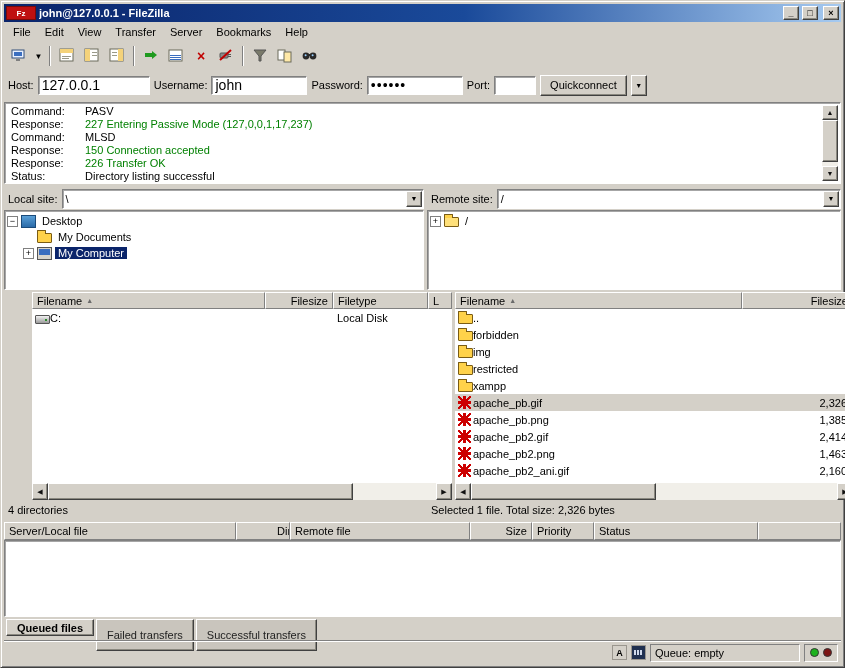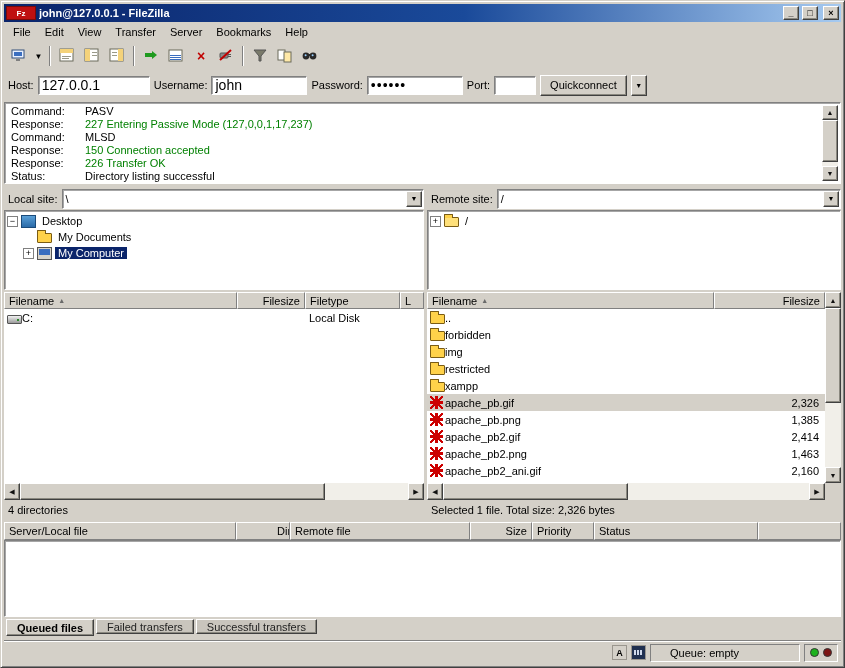--- a/index.html
+++ b/index.html
@@ -96,21 +96,21 @@
       linear-gradient(45deg, transparent 45%, #c00 45%, #c00 55%, transparent 55%),
       linear-gradient(135deg,transparent 45%, #c00 45%, #c00 55%, transparent 55%);
     width:13px; flex-basis:13px; margin-right:2px; }
   .ficon[data-icon="drive"] { height:9px; margin-top:3px; background:linear-gradient(#f2f2f2,#9a9a9a); border:1px solid #555; border-radius:1px; }
   .ficon[data-icon="drive"]::after { content:""; position:absolute; right:2px; top:3px; width:2px; height:2px; background:#2c8a2c; }
   .ficon[data-icon="desktop"] { background:linear-gradient(#5aa0d8,#2a6aa8); border:1px solid #1a4a7a; }
   .ficon[data-icon="computer"] { background:#d8d4cc; border:1px solid #555; }
   .ficon[data-icon="computer"]::before { content:""; position:absolute; left:1px; right:1px; top:1px; height:6px; background:#3a6ec0; }
 
   
-  .lists { height:208px; flex:0 0 208px; margin-top:2px; }
+  .lists { height:208px; flex:0 0 208px; margin-top:2px;margin-left:28px; }
   .listhdr { height:17px; display:flex; }
   .sortarrow { font-size:7px; color:#6a6a6a; margin-left:4px; }
   .c-name-l { width:233px; flex:0 0 233px; } .c-size-l { width:68px; flex:0 0 68px; justify-content:flex-end; }
   .c-type-l { width:95px; flex:0 0 95px; } .c-last-l { flex:1; }
   .c-name-r { width:287px; flex:0 0 287px; } .c-size-r { width:111px; flex:0 0 111px; justify-content:flex-end; }
   .listbody { height:174px; overflow:hidden; background:#fff; border-left:1px solid #808080; border-right:1px solid #808080; }
   .lp .listbody { border:none; background:#fff; }
   .frow { height:17px; display:flex; align-items:center; }
   .frow .cell { display:flex; align-items:center; height:17px; overflow:hidden; white-space:nowrap; }
   .frow .icon-pad { padding-left:3px; }
@@ -128,32 +128,32 @@
   .statusrow .txt { padding:0 4px; white-space:nowrap; overflow:hidden; }
 
   
   .queuehdr { height:18px; flex:0 0 18px; display:flex; margin-top:3px; }
   .q0{width:232px;flex:0 0 232px;} .q1{width:54px;flex:0 0 54px;padding-left:40px;} .q2{width:180px;flex:0 0 180px;}
   .q3{width:62px;flex:0 0 62px;justify-content:flex-end;} .q4{width:62px;flex:0 0 62px;} .q5{width:164px;flex:0 0 164px;} .q6{flex:1;}
   .queuebody { flex:1; margin-top:0; }
 
   
   .tabsrow { height:18px; flex:0 0 18px; display:flex; align-items:flex-start; gap:2px; padding-left:2px; margin-top:2px; }
-  .tab { height:15px; padding:1px 10px; display:flex; align-items:center; }
+  .tab { height:32px; padding:1px 10px; display:flex; align-items:center; }
   .tab.active { font-weight:bold; height:17px; }
   .tab.inactive { background:#c9c5bd; color:#222; }
 
   
   .bottombar { height:24px; flex:0 0 24px; margin-top:3px; display:flex; align-items:center; gap:4px; padding:0 3px;
     border-top:1px solid #808080; box-shadow:0 1px 0 #fff inset; }
   .bb-right { margin-left:auto; display:flex; align-items:center; gap:4px; }
   .mini-ico { width:15px; height:15px; display:flex; align-items:center; justify-content:center; font-size:9px; font-weight:bold; background:#d4d0c8; border:1px solid #9a968e; }
   .mini-ico.dark { background:#203050; }
   .mini-ico.dark::before { content:""; width:9px; height:5px; background:repeating-linear-gradient(90deg,#cfd8ea 0 2px,#203050 2px 3px); }
-  .queue-status { width:150px; height:18px; display:flex; align-items:center; padding-left:19px; background:#d4d0c8; border:1px solid; border-color:#808080 #ffffff #ffffff #808080; box-shadow:none; }
+  .queue-status { width:150px; height:18px; display:flex; align-items:center; padding-left:4px; background:#d4d0c8; border:1px solid; border-color:#808080 #ffffff #ffffff #808080; box-shadow:none; }
   .ledbox { height:18px; display:flex; align-items:center; gap:4px; padding:0 5px; border:1px solid; border-color:#808080 #ffffff #ffffff #808080; }
   .led { width:9px; height:9px; border-radius:50%; border:1px solid #333; }
   .led.green { background:#1db11d; }
   .led.red { background:#7c1414; }
 </style>
 </head>
 <body>
 
 <div class="window">
 

